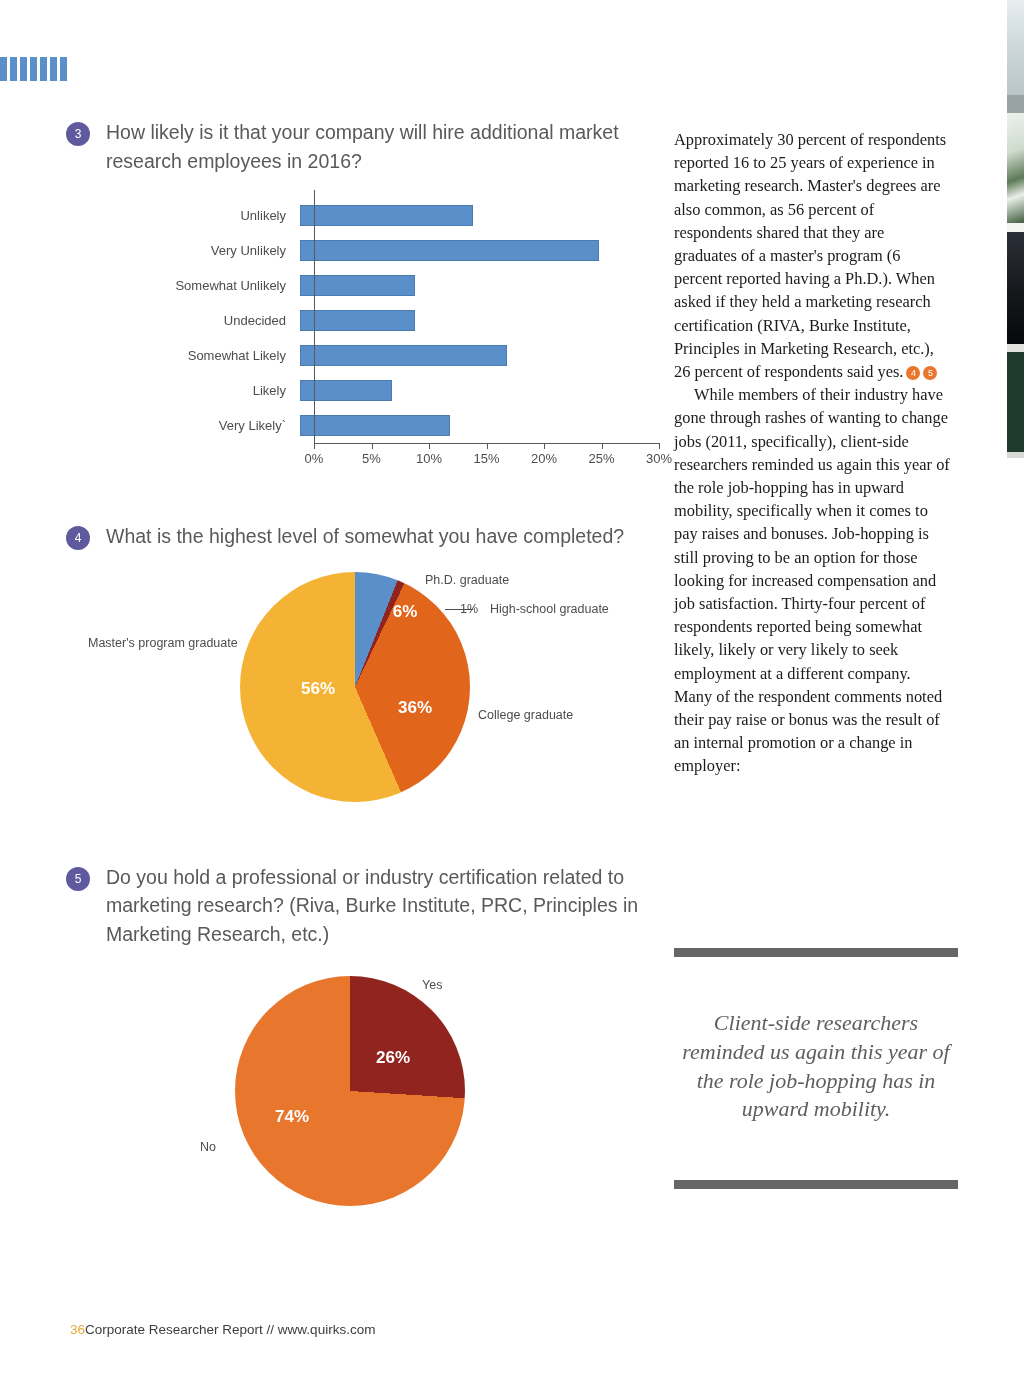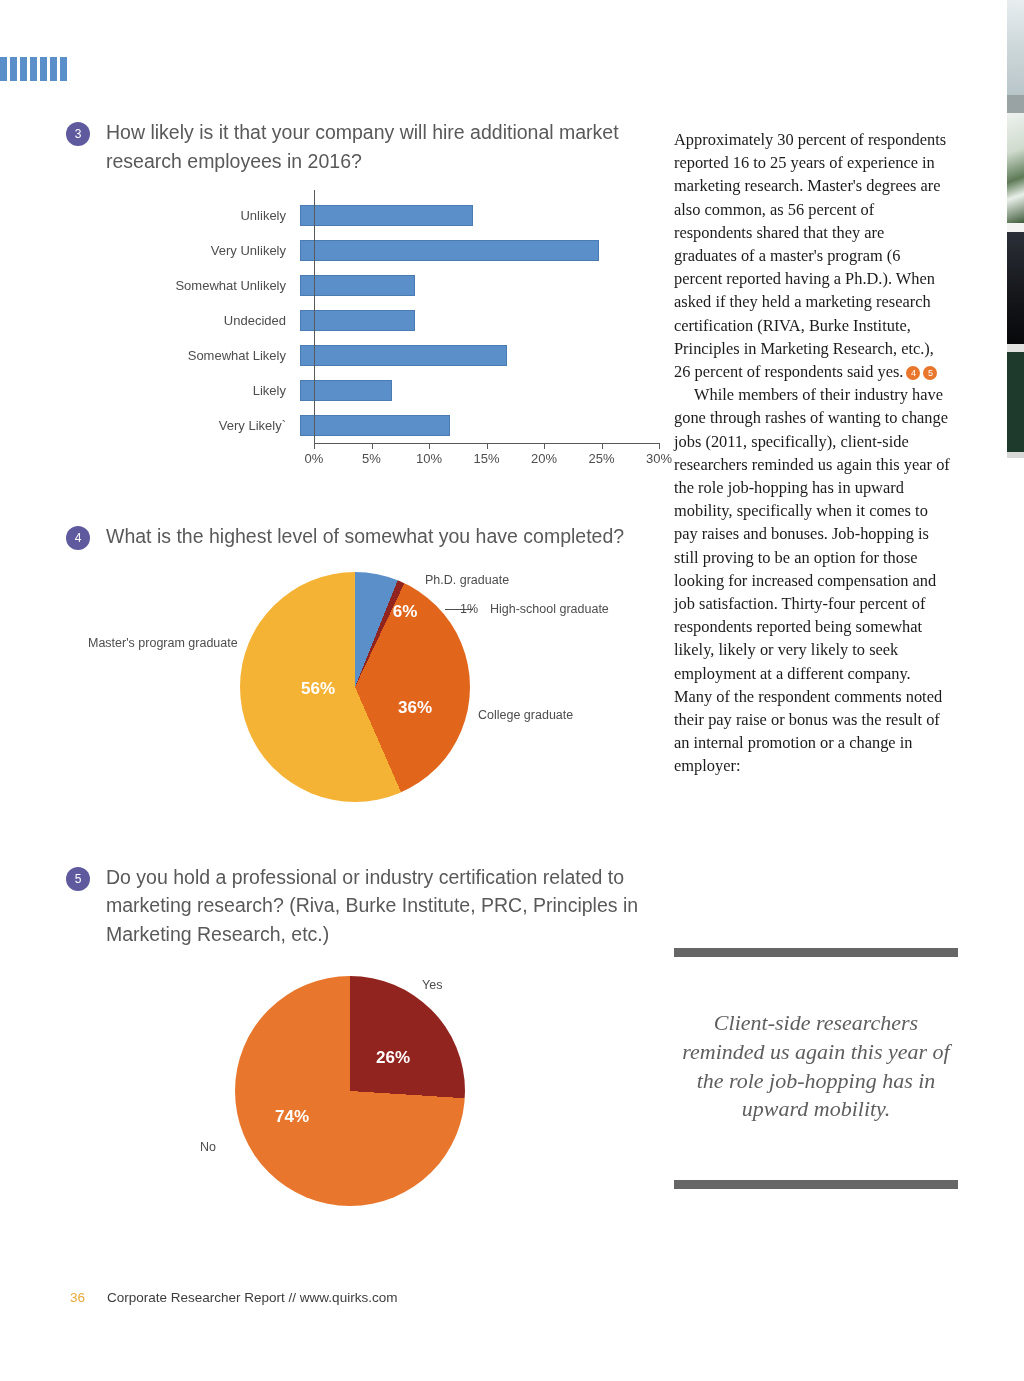--- a/index.html
+++ b/index.html
@@ -105,21 +105,21 @@
 
   .pullquote { position: absolute; left: 674px; top: 948px; width: 284px; }
   .pq-rule { height: 9px; background: #666666; }
   .pq-text {
     font-family: "Liberation Serif", serif; font-style: italic;
     font-size: 22px; line-height: 1.31; color: #5e5e5e; text-align: center;
     padding: 52px 0 56px 0;
   }
 
   
-  .footer { position: absolute; left: 70px; top: 1290px; display: flex; align-items: center; gap: 22px; }
+  .footer { position: absolute; left: 70px; top: 1322px; display: flex; align-items: center; gap: 0; }
   .footer-page {
     color: #e8a93a; font-size: 13.5px;
     font-family: "Liberation Sans Narrow","Liberation Sans",sans-serif;
   }
   .footer-text {
     color: #3d3d3d; font-size: 13.5px;
     font-family: "Liberation Sans Narrow","Liberation Sans",sans-serif;
   }
 </style>
 </head>

